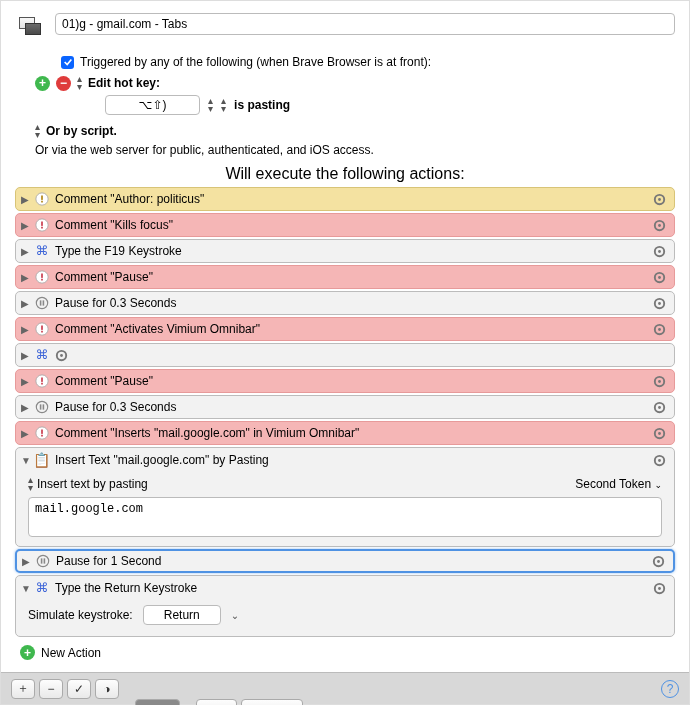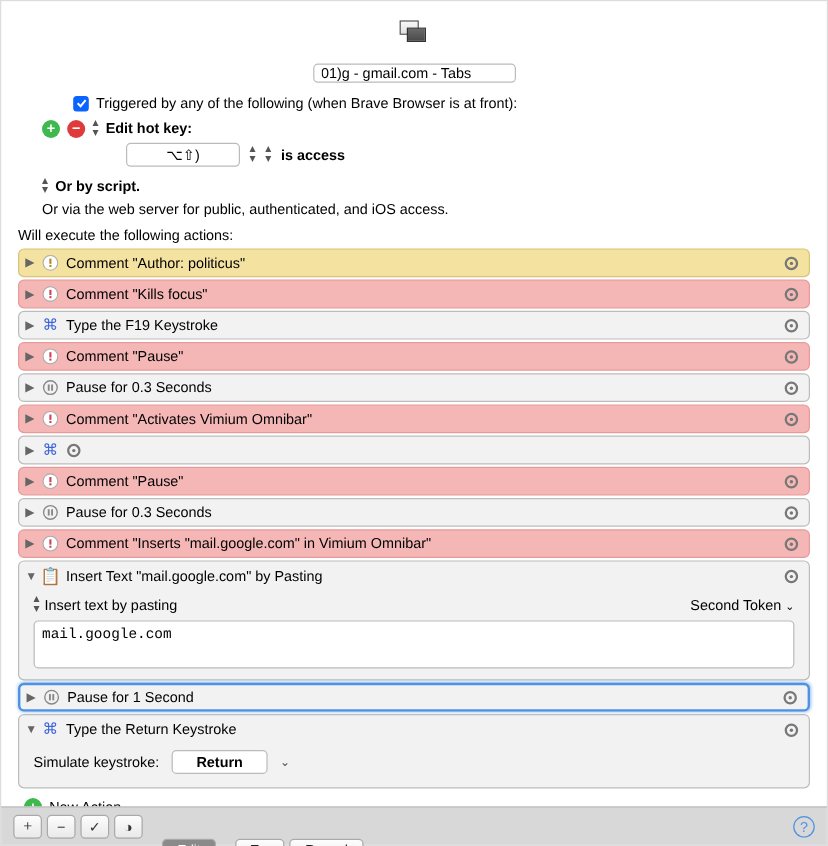--- a/index.html
+++ b/index.html
@@ -17,24 +17,23 @@
     width: 690px;
     height: 705px;
     background: #fff;
     border: 1px solid #ddd;
     position: relative;
     padding: 12px 14px 0 14px;
     box-shadow: 0 4px 14px rgba(0,0,0,0.18);
   }
   .title-row {
     display: flex;
-    align-items: center;
+    align-items: flex-start;
     gap: 8px;
     margin-bottom: 10px;
-    flex-direction: column;
   }
   .appicon {
     width: 32px; height: 32px;
     display: flex; align-items: center; justify-content: center;
     position: relative;
   }
   .appicon .win {
     position: absolute;
     width: 16px; height: 12px;
     border: 1px solid #555;
@@ -99,21 +98,22 @@
     font-size: 12px;
     display:flex; align-items:center; justify-content:center;
   }
   .or-row {
     display:flex; align-items:center; gap:6px;
     margin-left: 20px;
     margin-bottom: 4px;
   }
   .section-hdr {
     margin: 8px 0 4px 0;
-    font-size: 12px;
+    font-size: 16px;
+    text-align: center;
   }
   .action-list { display:flex; flex-direction:column; gap:2px; }
   .action {
     border: 1px solid #bcbcbc;
     border-radius: 5px;
     display:flex;
     align-items:center;
     padding: 2px 5px;
     min-height: 24px;
     background: #f4f4f4;
@@ -155,21 +155,20 @@
   }
   .keystroke-body {
     padding:5px 12px;
     display:flex; align-items:center; gap:10px;
   }
   .select-sim {
     border:1px solid #bbb; border-radius:4px;
     background:#fff; height:20px; padding:0 20px;
     display:flex; align-items:center; gap:6px;
     font-size:12px;
-    font-weight:bold;
   }
   .new-action {
     display:flex; align-items:center; gap:6px;
     margin-top:4px; padding:2px 5px;
   }
   .bottom-bar {
     position:absolute; bottom:0; left:0; right:0;
     height:32px;
     background:#d8d8d8;
     border-top:1px solid #bbb;
@@ -238,21 +237,21 @@
   <div class="hotkey-row">
     <div class="hotkey-box">⌥⇧)</div>
     <div class="stepper">
         <span>▴</span>
         <span>▾</span>
       </div>
     <div class="stepper">
         <span>▴</span>
         <span>▾</span>
       </div>
-    <b>is access</b>
+    <b>is pasting</b>
   </div>
 
   <div class="or-row">
     <div class="stepper">
         <span>▴</span>
         <span>▾</span>
       </div>
     <b>Or by script.</b>
   </div>
   <div class="or-row">

